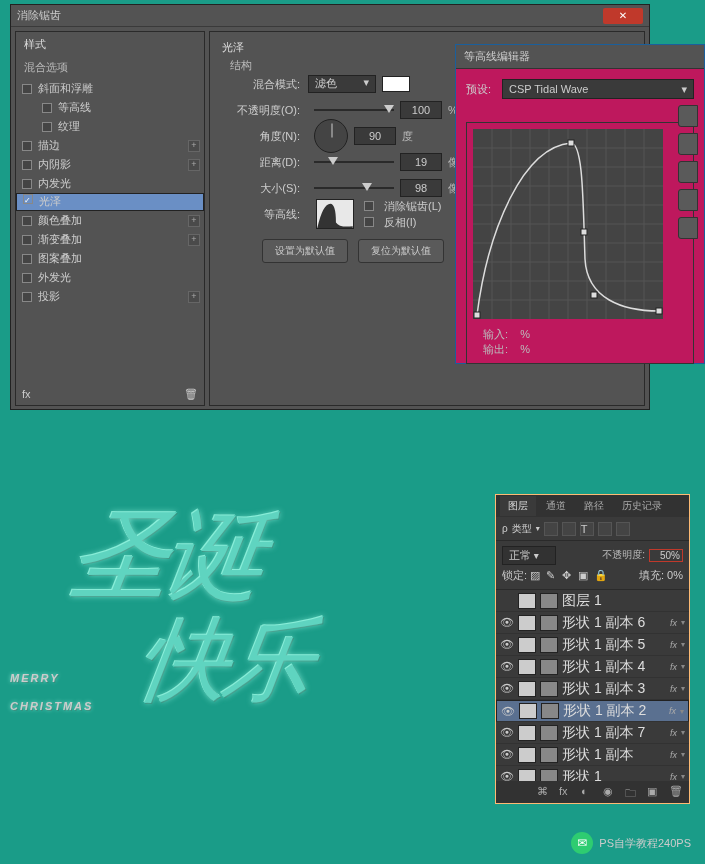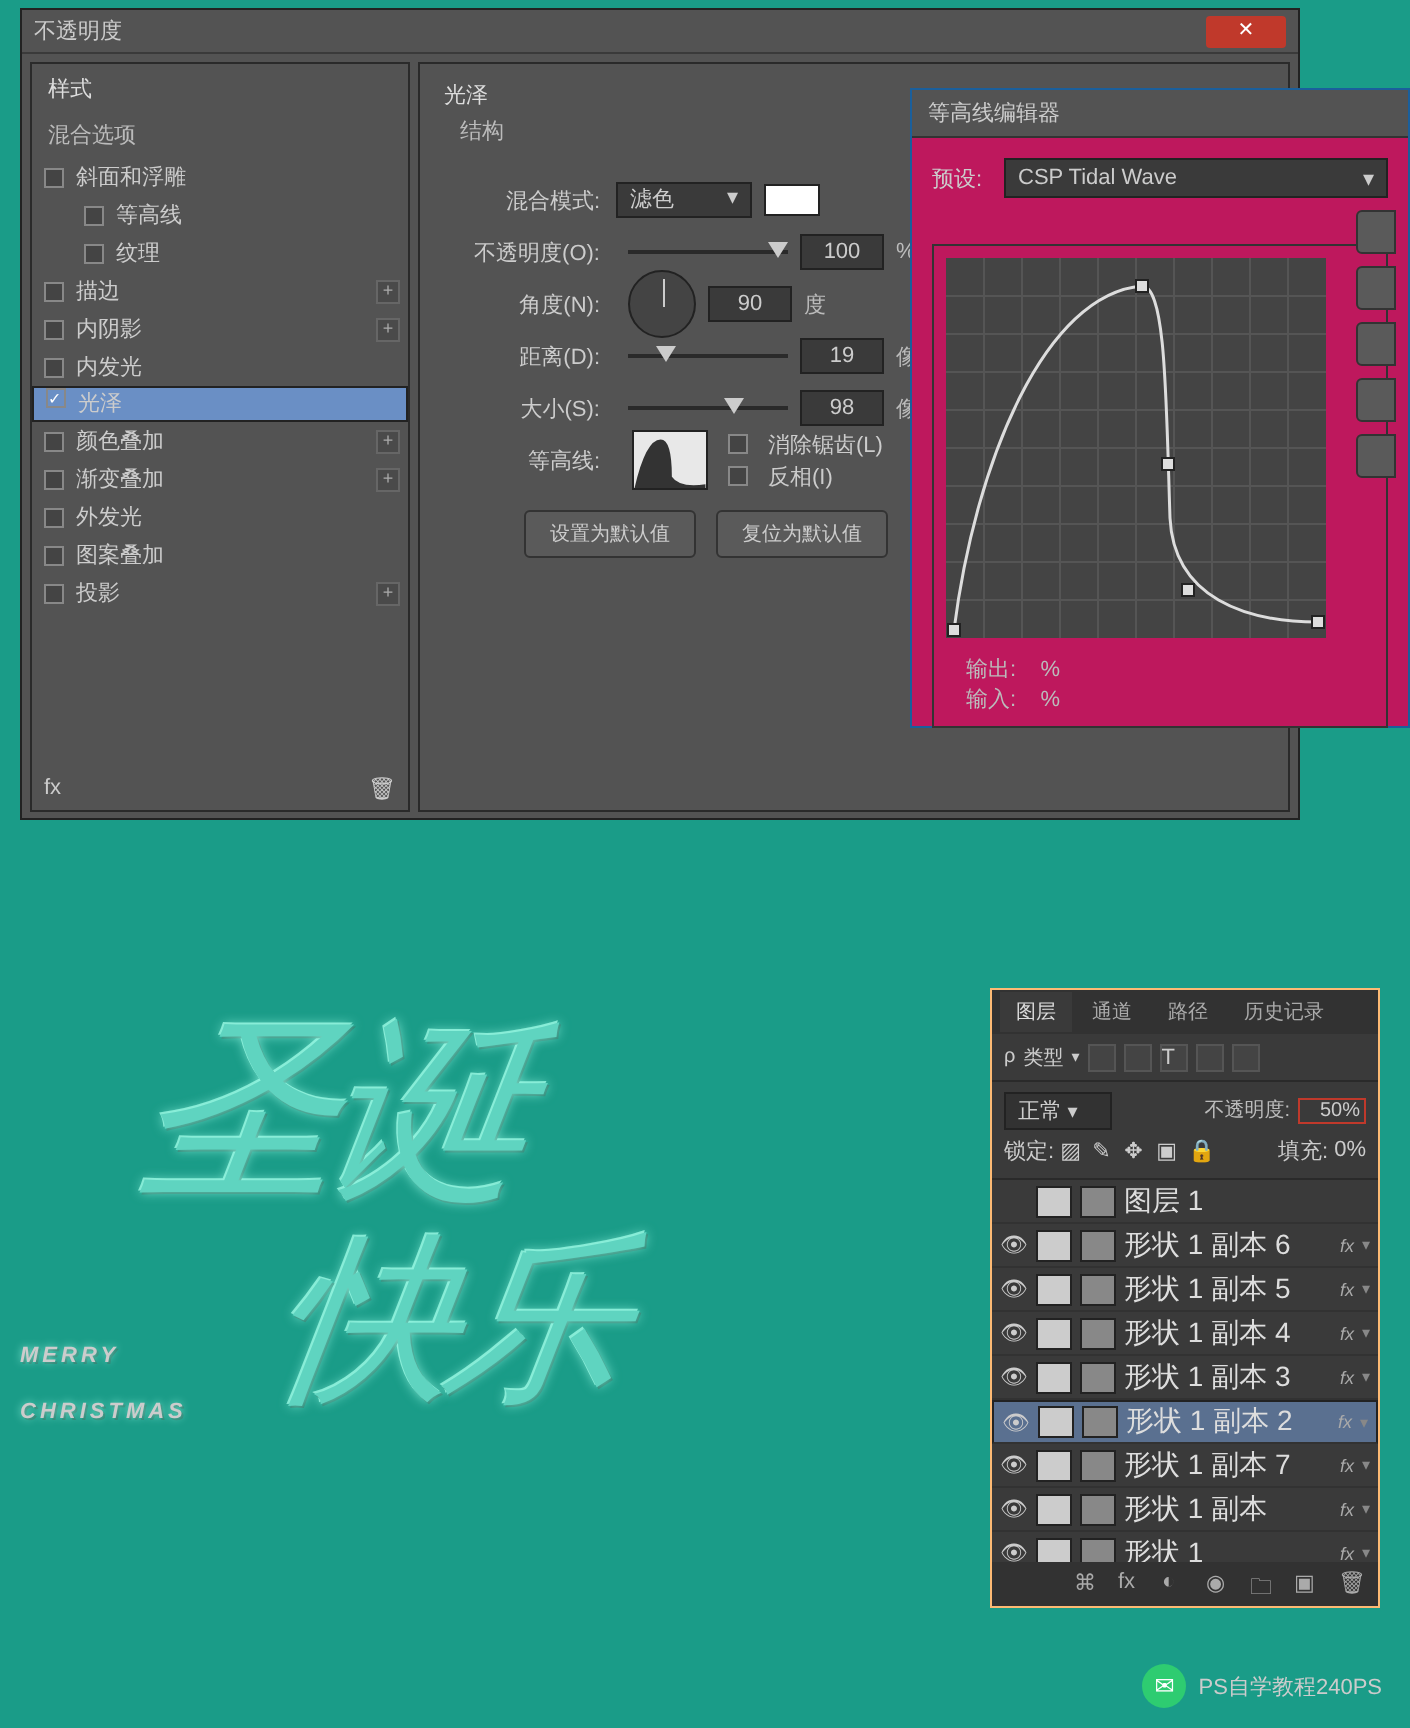--- a/index.html
+++ b/index.html
@@ -14,21 +14,21 @@
 .ls-sub{padding:4px 8px;font-size:11px;color:#bbb}
 .ls-item{height:19px;display:flex;align-items:center;padding:0 6px;position:relative}
 .ls-item.sel{background:#6a8fc5}
 .cb{width:10px;height:10px;border:1px solid #888;margin-right:6px;background:#444}
 .cb.on{background:#6a8fc5}
 .cb.on:after{content:"✓";color:#fff;font-size:8px;position:relative;top:-2px;left:0}
 .plus{position:absolute;right:4px;width:12px;height:12px;border:1px solid #666;text-align:center;line-height:9px;font-size:9px;color:#aaa;background:#4a4a4a}
 .ls-foot{position:absolute;bottom:4px;left:6px;right:6px;display:flex;justify-content:space-between;color:#888;font-size:11px}
 .ls-mid{flex:1;border:1px solid #2a2a2a;margin:4px 4px 4px 0;background:#535353;padding:8px 12px}
 .sec-t{color:#ddd;margin-bottom:3px}
-.sec-s{color:#bbb;margin-bottom:16px;padding-left:8px}
+.sec-s{color:#bbb;margin-bottom:0;padding-left:8px}
 .row{display:flex;align-items:center;height:22px;margin-bottom:4px}
 .row .lbl{width:78px;text-align:right;margin-right:8px;color:#ccc}
 .sel{background:#3a3a3a;border:1px solid #222;height:18px;padding:0 6px;display:flex;align-items:flex-start;min-width:68px}
 .sw{width:28px;height:16px;background:#fff;border:1px solid #222;margin-left:6px}
 .slider{width:80px;height:14px;position:relative;margin:0 6px}
 .slider:before{content:"";position:absolute;top:6px;left:0;right:0;height:2px;background:#2a2a2a}
 .slider:after{content:"";position:absolute;top:2px;width:0;height:0;border-left:5px solid transparent;border-right:5px solid transparent;border-top:8px solid #ccc}
 .slider.p100:after{right:0}
 .slider.p20:after{left:14px}
 .slider.p60:after{left:48px}
@@ -90,21 +90,21 @@
 .l-foot .ic{width:14px;height:14px;color:#aaa;font-size:11px}
 
 .wm{position:absolute;right:14px;bottom:10px;display:flex;align-items:center;gap:6px;color:#fff;font-size:14px}
 .wm .wc{width:22px;height:22px;border-radius:50%;background:#2ecc71;color:#fff;text-align:center;line-height:22px;font-size:12px}
 </style>
 </head>
 <body>
 
 <div class="window" style="left:10px;top:4px;width:640px;height:406px">
   <div class="titlebar">
-    <span class="t">不透明度</span>
+    <span class="t">消除锯齿</span>
     <div class="closex">✕</div>
   </div>
   <div class="ls-body">
     <div class="ls-left">
       <div class="ls-head">样式</div>
       <div class="ls-sub">混合选项</div>
       <div class="ls-item">
           <span class="cb"></span>
           <span>斜面和浮雕</span>
         </div>
@@ -139,25 +139,25 @@
           <span>颜色叠加</span>
           <span class="plus">+</span>
         </div>
       <div class="ls-item">
           <span class="cb"></span>
           <span>渐变叠加</span>
           <span class="plus">+</span>
         </div>
       <div class="ls-item">
           <span class="cb"></span>
+          <span>图案叠加</span>
+        </div>
+      <div class="ls-item">
+          <span class="cb"></span>
           <span>外发光</span>
-        </div>
-      <div class="ls-item">
-          <span class="cb"></span>
-          <span>图案叠加</span>
         </div>
       <div class="ls-item">
           <span class="cb"></span>
           <span>投影</span>
           <span class="plus">+</span>
         </div>
       <div class="ls-foot">
           <span>fx</span>
           <span>🗑</span>
         </div>
@@ -258,24 +258,24 @@
           </g>
           <path class="cpath" d="M4,186 C15,100 50,18 98,14 C110,14 110,70 112,130 C114,170 150,182 186,182"></path>
           <rect class="cpt" x="1" y="183" width="6" height="6"></rect>
           <rect class="cpt" x="95" y="11" width="6" height="6"></rect>
           <rect class="cpt" x="108" y="100" width="6" height="6"></rect>
           <rect class="cpt" x="118" y="163" width="6" height="6"></rect>
           <rect class="cpt" x="183" y="179" width="6" height="6"></rect>
         </svg>
       </div>
       <div class="io">
+        <span><span>输入:</span>&nbsp;&nbsp;&nbsp;&nbsp;<span>%</span></span>
+      </div>
+      <div class="io">
         <span><span>输出:</span>&nbsp;&nbsp;&nbsp;&nbsp;<span>%</span></span>
-      </div>
-      <div class="io">
-        <span><span>输入:</span>&nbsp;&nbsp;&nbsp;&nbsp;<span>%</span></span>
       </div>
     </div>
   </div>
   <div class="ce-btns">
     <div class="ce-btn"></div>
     <div class="ce-btn"></div>
     <div class="ce-btn"></div>
     <div class="ce-btn"></div>
     <div class="ce-btn"></div>
   </div>

